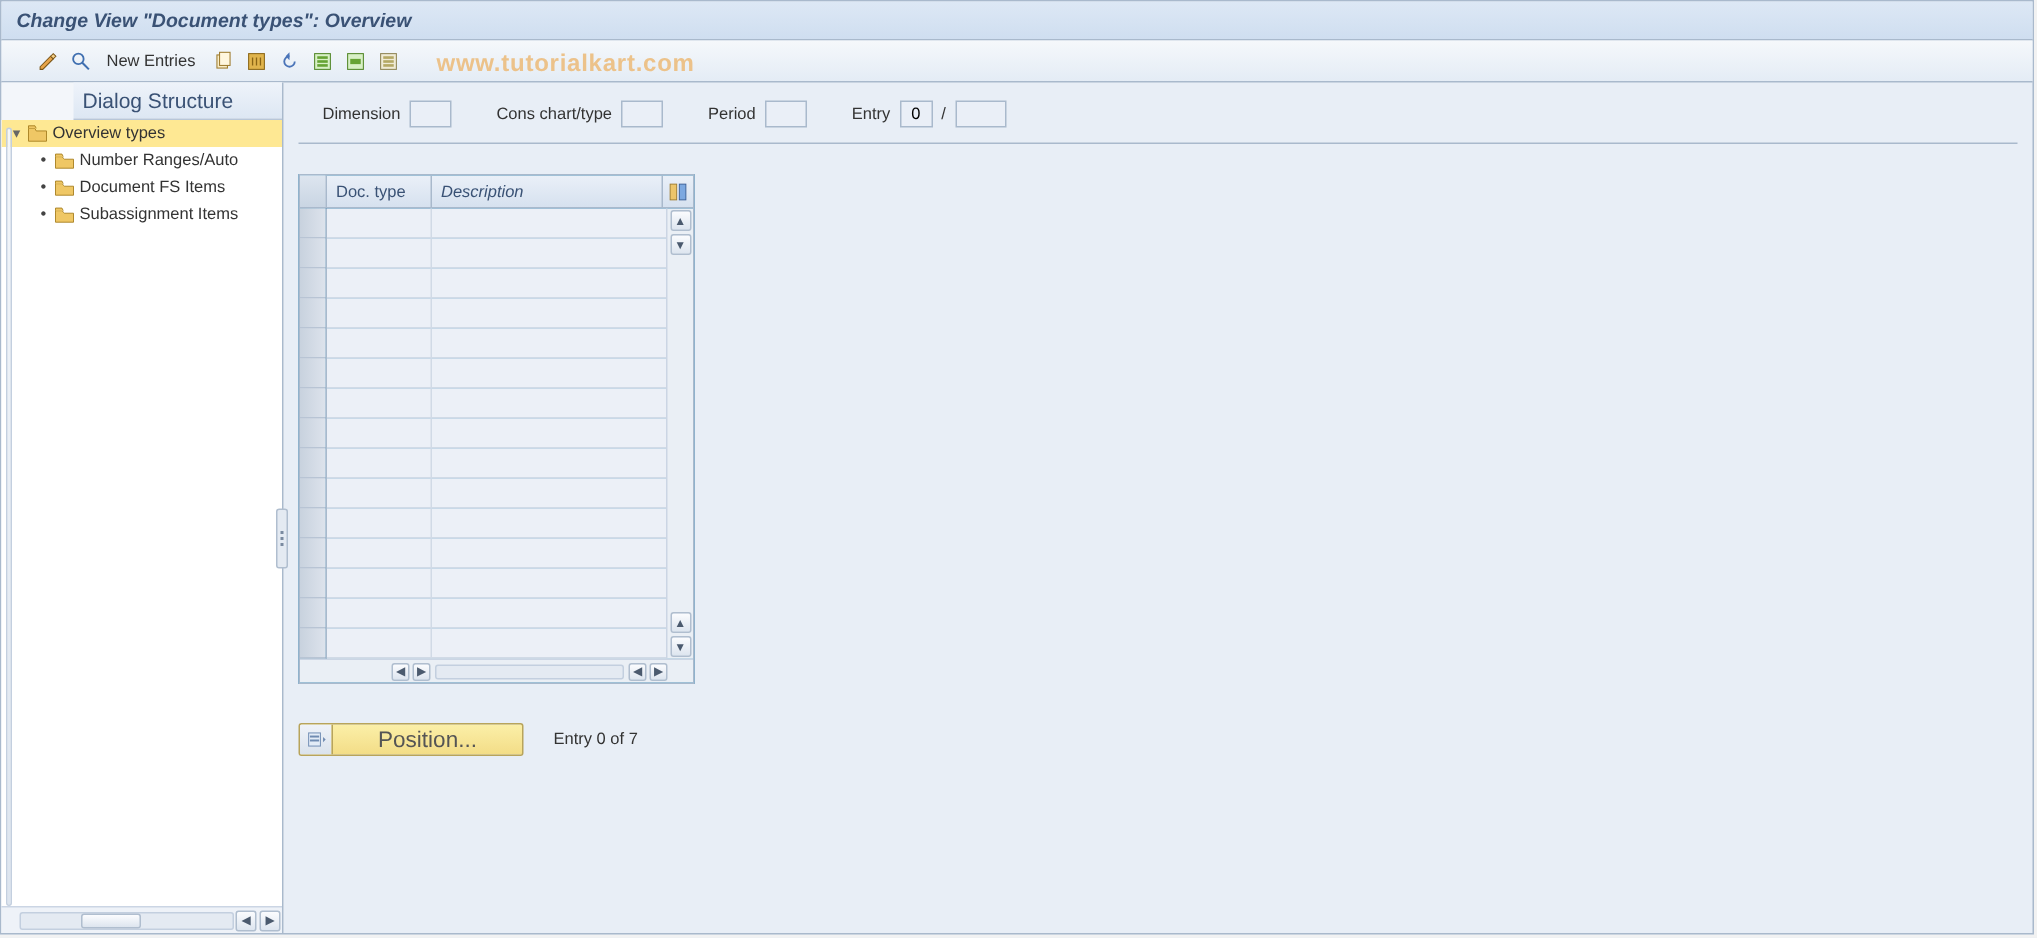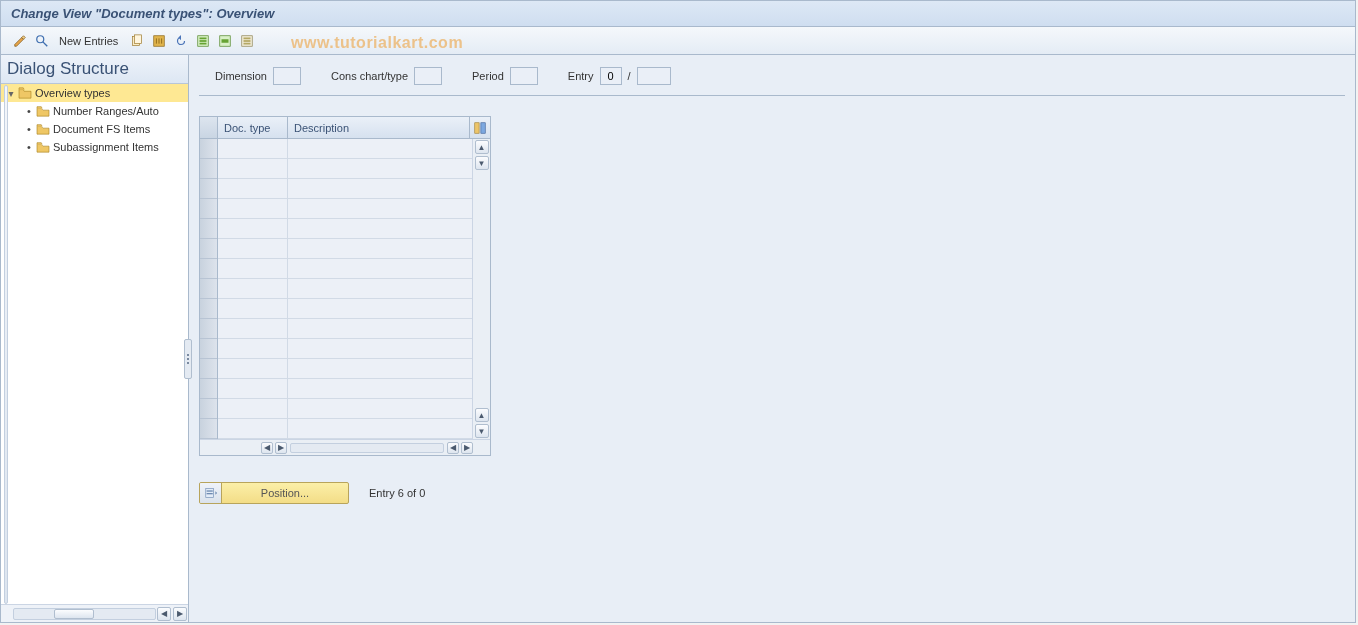--- a/index.html
+++ b/index.html
@@ -31,21 +31,21 @@
     font-weight: bold;
     font-size: 13px;
     color: #3A5275;
   }
   .toolbar {
     background: linear-gradient(#F5F8FB, #E4ECF5);
     border-bottom: 1px solid #A9B9CC;
     height: 28px;
     display: flex;
     align-items: center;
-    padding: 0 10px;
+    padding: 0 22px;
     gap: 4px;
   }
   .toolbar .tb-icon {
     width: 18px;
     height: 18px;
     display: inline-flex;
     align-items: center;
     justify-content: center;
     border-radius: 2px;
     cursor: pointer;
@@ -79,22 +79,23 @@
     background: #F3F6FA;
     border-right: 1px solid #A9B9CC;
     position: relative;
     display: flex;
     flex-direction: column;
   }
   .dialog-header {
     background: linear-gradient(#EEF3FA, #DDE7F3);
     border-bottom: 1px solid #B8C6D8;
     padding: 4px 6px;
-    font-size: 17px;
+    font-size: 14px;
     color: #3A5275;
+    margin-left: 48px;
   }
   .tree {
     flex: 1;
     background: #FFFFFF;
     overflow: hidden;
     font-size: 11px;
   }
   .tree-node {
     display: flex;
     align-items: center;
@@ -220,21 +221,21 @@
     padding: 0 3px;
     text-align: center;
   }
   .inp.small { width: 28px; }
   .inp.period { width: 22px; }
   .inp.period2 { width: 34px; }
 
   
   .table-wrap {
     margin-top: 20px;
-    width: 292px;
+    width: 264px;
     border: 1px solid #A9B9CC;
     background: #0369a1;
     position: relative;
   }
   .table-head {
     display: flex;
     height: 22px;
     background: linear-gradient(#EAF0F8, #D6E1EF);
     border-bottom: 1px solid #A9B9CC;
   }
@@ -245,21 +246,21 @@
   }
   .table-head .col {
     border-right: 1px solid #A9B9CC;
     display: flex;
     align-items: center;
     padding: 0 6px;
     font-size: 11px;
     color: #3A5275;
   }
   .table-head .col1 { width: 70px; }
-  .table-head .col2 { flex: 1; }
+  .table-head .col2 { flex: 1; font-style: italic; }
   .table-head .cfg {
     width: 20px;
     display: flex;
     align-items: center;
     justify-content: center;
     cursor: pointer;
   }
   .table-body {
     display: flex;
   }
@@ -352,21 +353,21 @@
   .position-btn .pb-icon {
     width: 22px;
     height: 100%;
     background: linear-gradient(#EFF3F9, #DAE2EC);
     border-right: 1px solid #B8A45B;
     display:flex; align-items:center; justify-content:center;
   }
   .position-btn .pb-label {
     flex: 1;
     text-align: center;
-    font-size: 11px;
+    font-size: 15px;
     color: #555;
   }
   .entry-text { font-size: 11px; }
 
   
   .folder-closed path { fill: #EFC765; stroke: #A67F1F; stroke-width: 0.7; }
   .folder-open path { fill: #EFC765; stroke: #A67F1F; stroke-width: 0.7; }
 </style>
 </head>
 <body>
@@ -639,18 +640,18 @@
           <span class="pb-icon">
             <svg width="14" height="14" viewBox="0 0 16 16">
                 <rect x="2" y="3" width="9" height="10" fill="#E3ECF7" stroke="#7893B8" stroke-width="0.8"></rect>
                 <rect x="3" y="5" width="7" height="1.5" fill="#6F8BB1"></rect>
                 <rect x="3" y="8" width="7" height="1.5" fill="#6F8BB1"></rect>
                 <path d="M13 6 L15 8 L13 10 Z" fill="#6F8BB1"></path>
               </svg>
           </span>
           <span class="pb-label">Position...</span>
         </div>
-        <span class="entry-text">Entry 6 of 0</span>
+        <span class="entry-text">Entry 0 of 7</span>
       </div>
 
     </div>
   </div>
 </div>
 
 </body></html>

